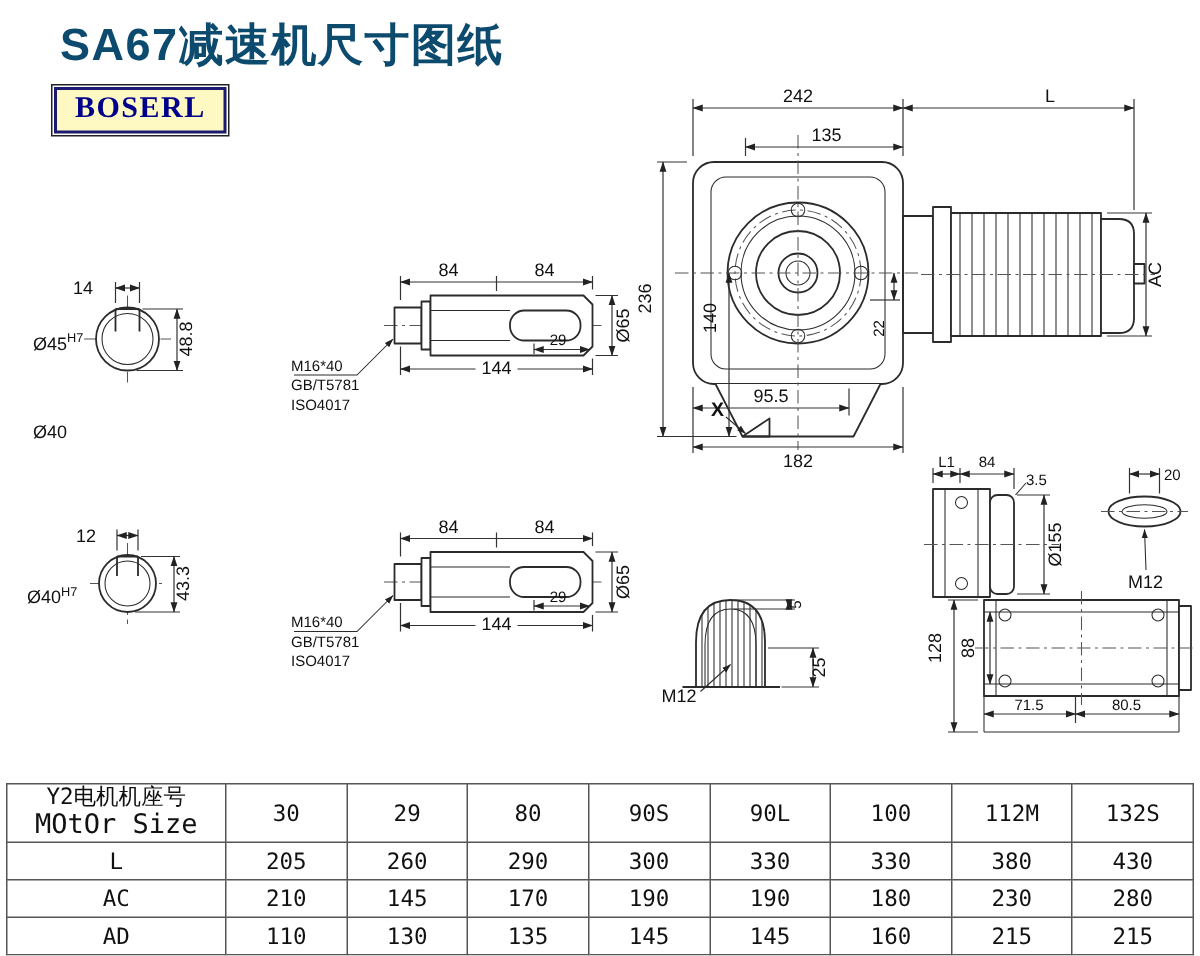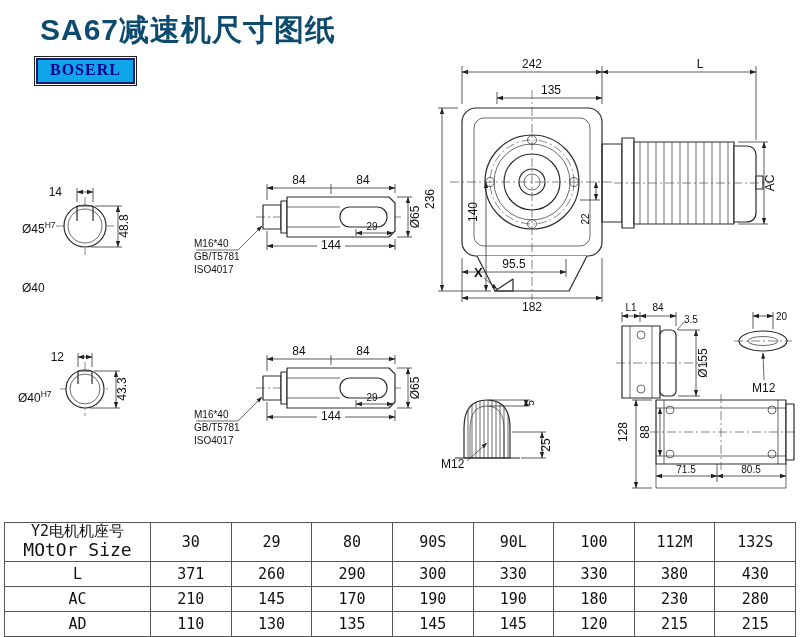--- a/index.html
+++ b/index.html
@@ -1,21 +1,21 @@
 <!DOCTYPE html>
 <html><head>
 <meta charset="utf-8">
 <style>
   html,body{margin:0;padding:0;}
   body{width:800px;height:637px;background:#fff;position:relative;overflow:hidden;
        font-family:"Liberation Sans",sans-serif;}
   .title{position:absolute;left:40px;top:10px;font-size:30px;font-weight:bold;color:#0c4a6e;letter-spacing:1px;}
   .logo{position:absolute;left:36px;top:58px;border:2px solid #1a1a70;outline:1px solid #222;outline-offset:1px;
-        padding:1px 12px 3px 12px;font-family:"Liberation Serif",serif;font-weight:bold;font-size:16px;
-        color:#00008B;background:#0ea5e9;letter-spacing:1px;}
+        padding:1px 12px 3px 12px;font-family:"Liberation Serif",serif;font-weight:bold;font-size:20px;
+        color:#00008B;background:#fef9c3;letter-spacing:1px;}
   svg{position:absolute;left:0;top:0;}
   .ln{stroke:#2b2b2b;stroke-width:1.2;fill:none;stroke-linejoin:round;}
   .fw{fill:#fff;}
   .tn{stroke:#2b2b2b;stroke-width:0.7;fill:none;}
   .dm{stroke:#333;stroke-width:0.8;fill:none;}
   .cl{stroke:#555;stroke-width:0.7;fill:none;stroke-dasharray:9 3 2 3;}
   text{font-family:"Liberation Sans",sans-serif;fill:#111;}
   .d{font-size:12px;}
   .s{font-size:10px;}
   .xb{font-size:13px;font-weight:bold;}
@@ -291,21 +291,21 @@
       <th>29</th>
       <th>80</th>
       <th>90S</th>
       <th>90L</th>
       <th>100</th>
       <th>112M</th>
       <th>132S</th>
     </tr>
     <tr class="row">
       <td>L</td>
-      <td>371</td>
+      <td>205</td>
       <td>260</td>
       <td>290</td>
       <td>300</td>
       <td>330</td>
       <td>330</td>
       <td>380</td>
       <td>430</td>
     </tr>
     <tr class="row">
       <td>AC</td>
@@ -318,19 +318,19 @@
       <td>230</td>
       <td>280</td>
     </tr>
     <tr class="row">
       <td>AD</td>
       <td>110</td>
       <td>130</td>
       <td>135</td>
       <td>145</td>
       <td>145</td>
-      <td>120</td>
+      <td>160</td>
       <td>215</td>
       <td>215</td>
     </tr>
   </tbody>
     </table>
 </div>
 
 </body></html>

